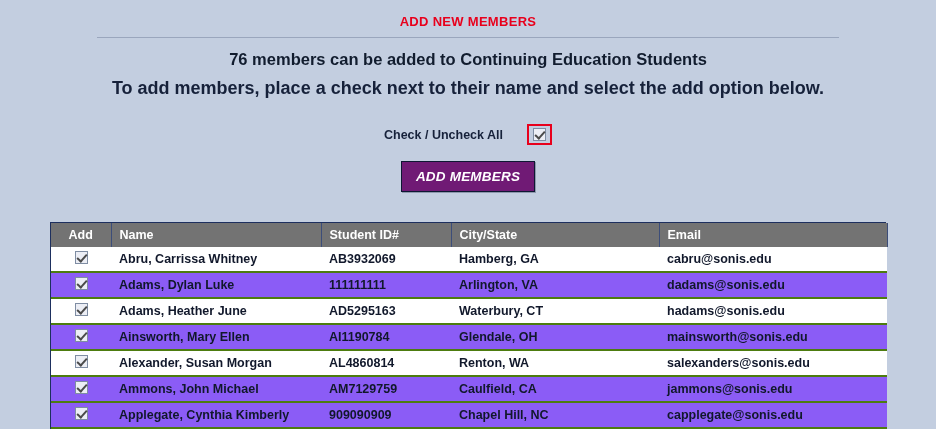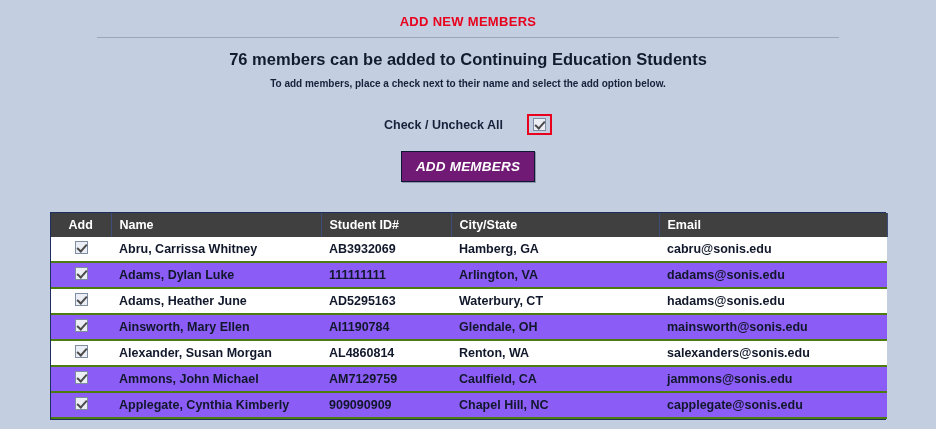--- a/index.html
+++ b/index.html
@@ -35,21 +35,21 @@
   .headline {
     text-align: center;
     color: #111c2e;
     font-size: 16.5px;
     font-weight: bold;
     margin-top: 12px;
   }
   .subhead {
     text-align: center;
     color: #16213a;
-    font-size: 10px;
+    font-size: 18px;
     font-weight: bold;
     margin-top: 9px;
   }
   .checkall-row {
     display: flex;
     justify-content: center;
     align-items: center;
     margin-top: 25px;
   }
   .checkall-label {
@@ -108,21 +108,21 @@
     width: 836px;
     border: 1px solid #1d2f5e;
     box-sizing: border-box;
   }
   table {
     border-collapse: collapse;
     width: 100%;
     table-layout: fixed;
   }
   thead th {
-    background: #404040;
+    background: #737373;
     color: #ffffff;
     font-size: 12.5px;
     font-weight: bold;
     text-align: left;
     padding: 5px 6px 5px 8px;
     border-right: 1px solid #3c4d79;
   }
   thead th.add-col {
     text-align: center;
     padding-left: 0;

